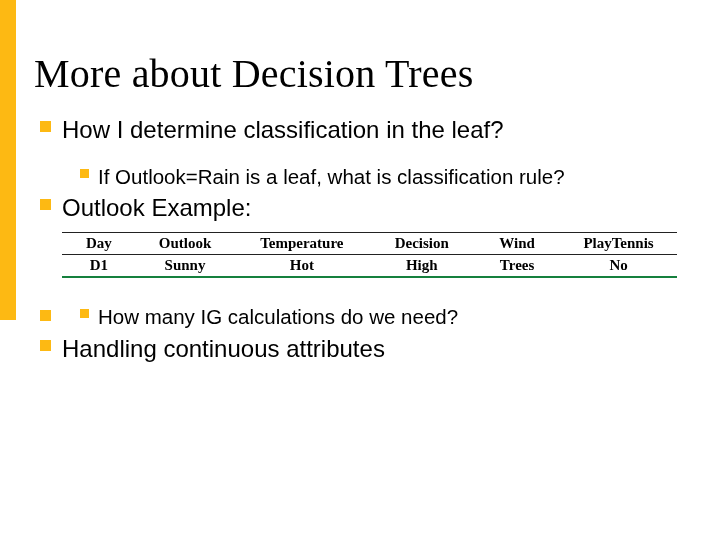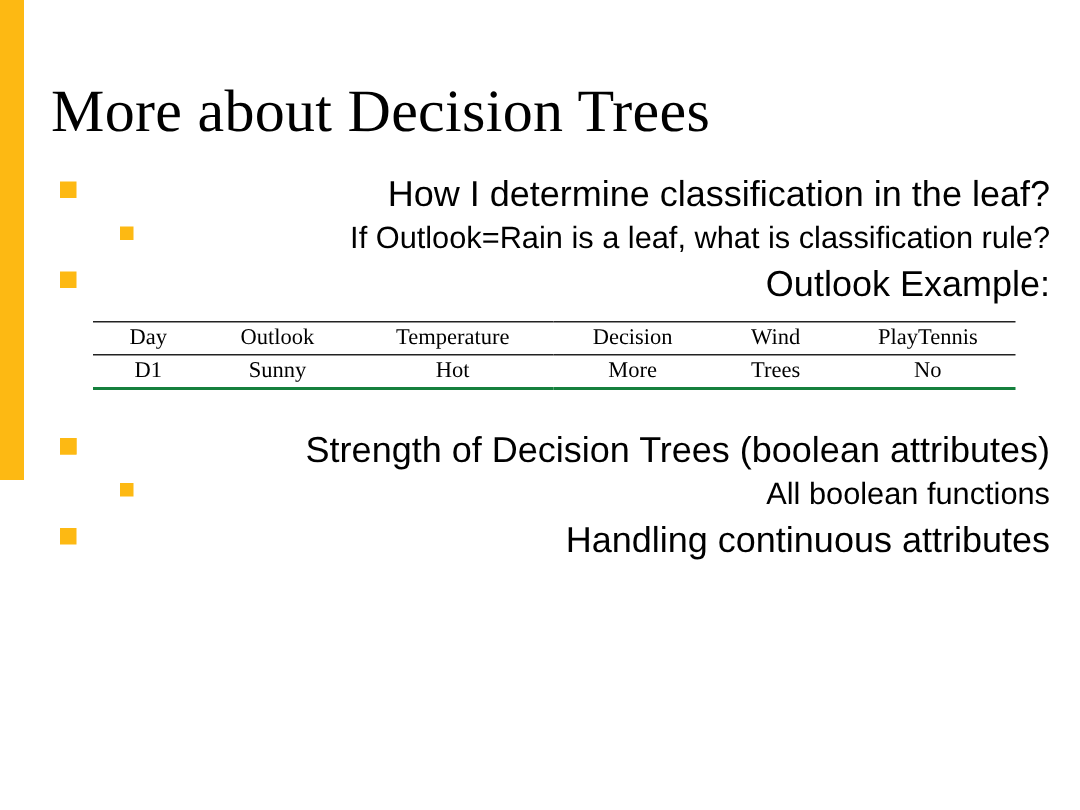--- a/index.html
+++ b/index.html
@@ -43,34 +43,33 @@
     list-style: none;
     margin: 0;
     padding: 0 0 0 6px;
   }
   ul.lvl1 > li {
     position: relative;
     padding-left: 22px;
     font-size: 24px;
     line-height: 1.28;
     margin-bottom: 4px;
-    text-align: right;
   }
   ul.lvl1 > li::before {
     content: "";
     position: absolute;
     left: 0;
     top: 6px;
     width: 11px;
     height: 11px;
     background: #fdb913;
   }
   ul.lvl2 {
     list-style: none;
-    margin: 0 0 0 0;
+    margin: 18px 0 0 0;
     padding: 0 0 0 18px;
   }
   ul.lvl2 > li {
     position: relative;
     padding-left: 18px;
     font-size: 20.5px;
     line-height: 1.25;
   }
   ul.lvl2 > li::before {
     content: "";
@@ -88,21 +87,21 @@
   table.data {
     border-collapse: collapse;
     width: 100%;
     font-family: "Times New Roman", Times, serif;
     font-size: 15px;
     table-layout: fixed;
   }
   table.data th, table.data td {
     padding: 2px 6px;
     text-align: center;
-    font-weight: 400;
+    font-weight: 700;
   }
   table.data thead th {
     border-top: 1px solid #222;
     border-bottom: 1px solid #222;
   }
   table.data tbody td {
     border-bottom: 2px solid #15803d;
   }
 </style>
 </head>
@@ -145,36 +144,33 @@
             <th>Decision</th>
             <th>Wind</th>
             <th>PlayTennis</th>
           </tr>
         </thead>
         <tbody>
           <tr>
             <td>D1</td>
             <td>Sunny</td>
             <td>Hot</td>
-            <td>More</td>
+            <td>High</td>
             <td>Trees</td>
             <td>No</td>
           </tr>
         </tbody>
       </table>
     </div>
 
     <ul class="lvl1">
       <li>
-      </li>
-      <li>
-        <span>Strength of Decision Trees (boolean attributes)</span>
         <ul class="lvl2">
           <li>
-            <span>All boolean functions</span>
+            <span>How many IG calculations do we need?</span>
           </li>
         </ul>
       </li>
       <li>
         <span>Handling continuous attributes</span>
       </li>
     </ul>
   </div>
 </div>
 

